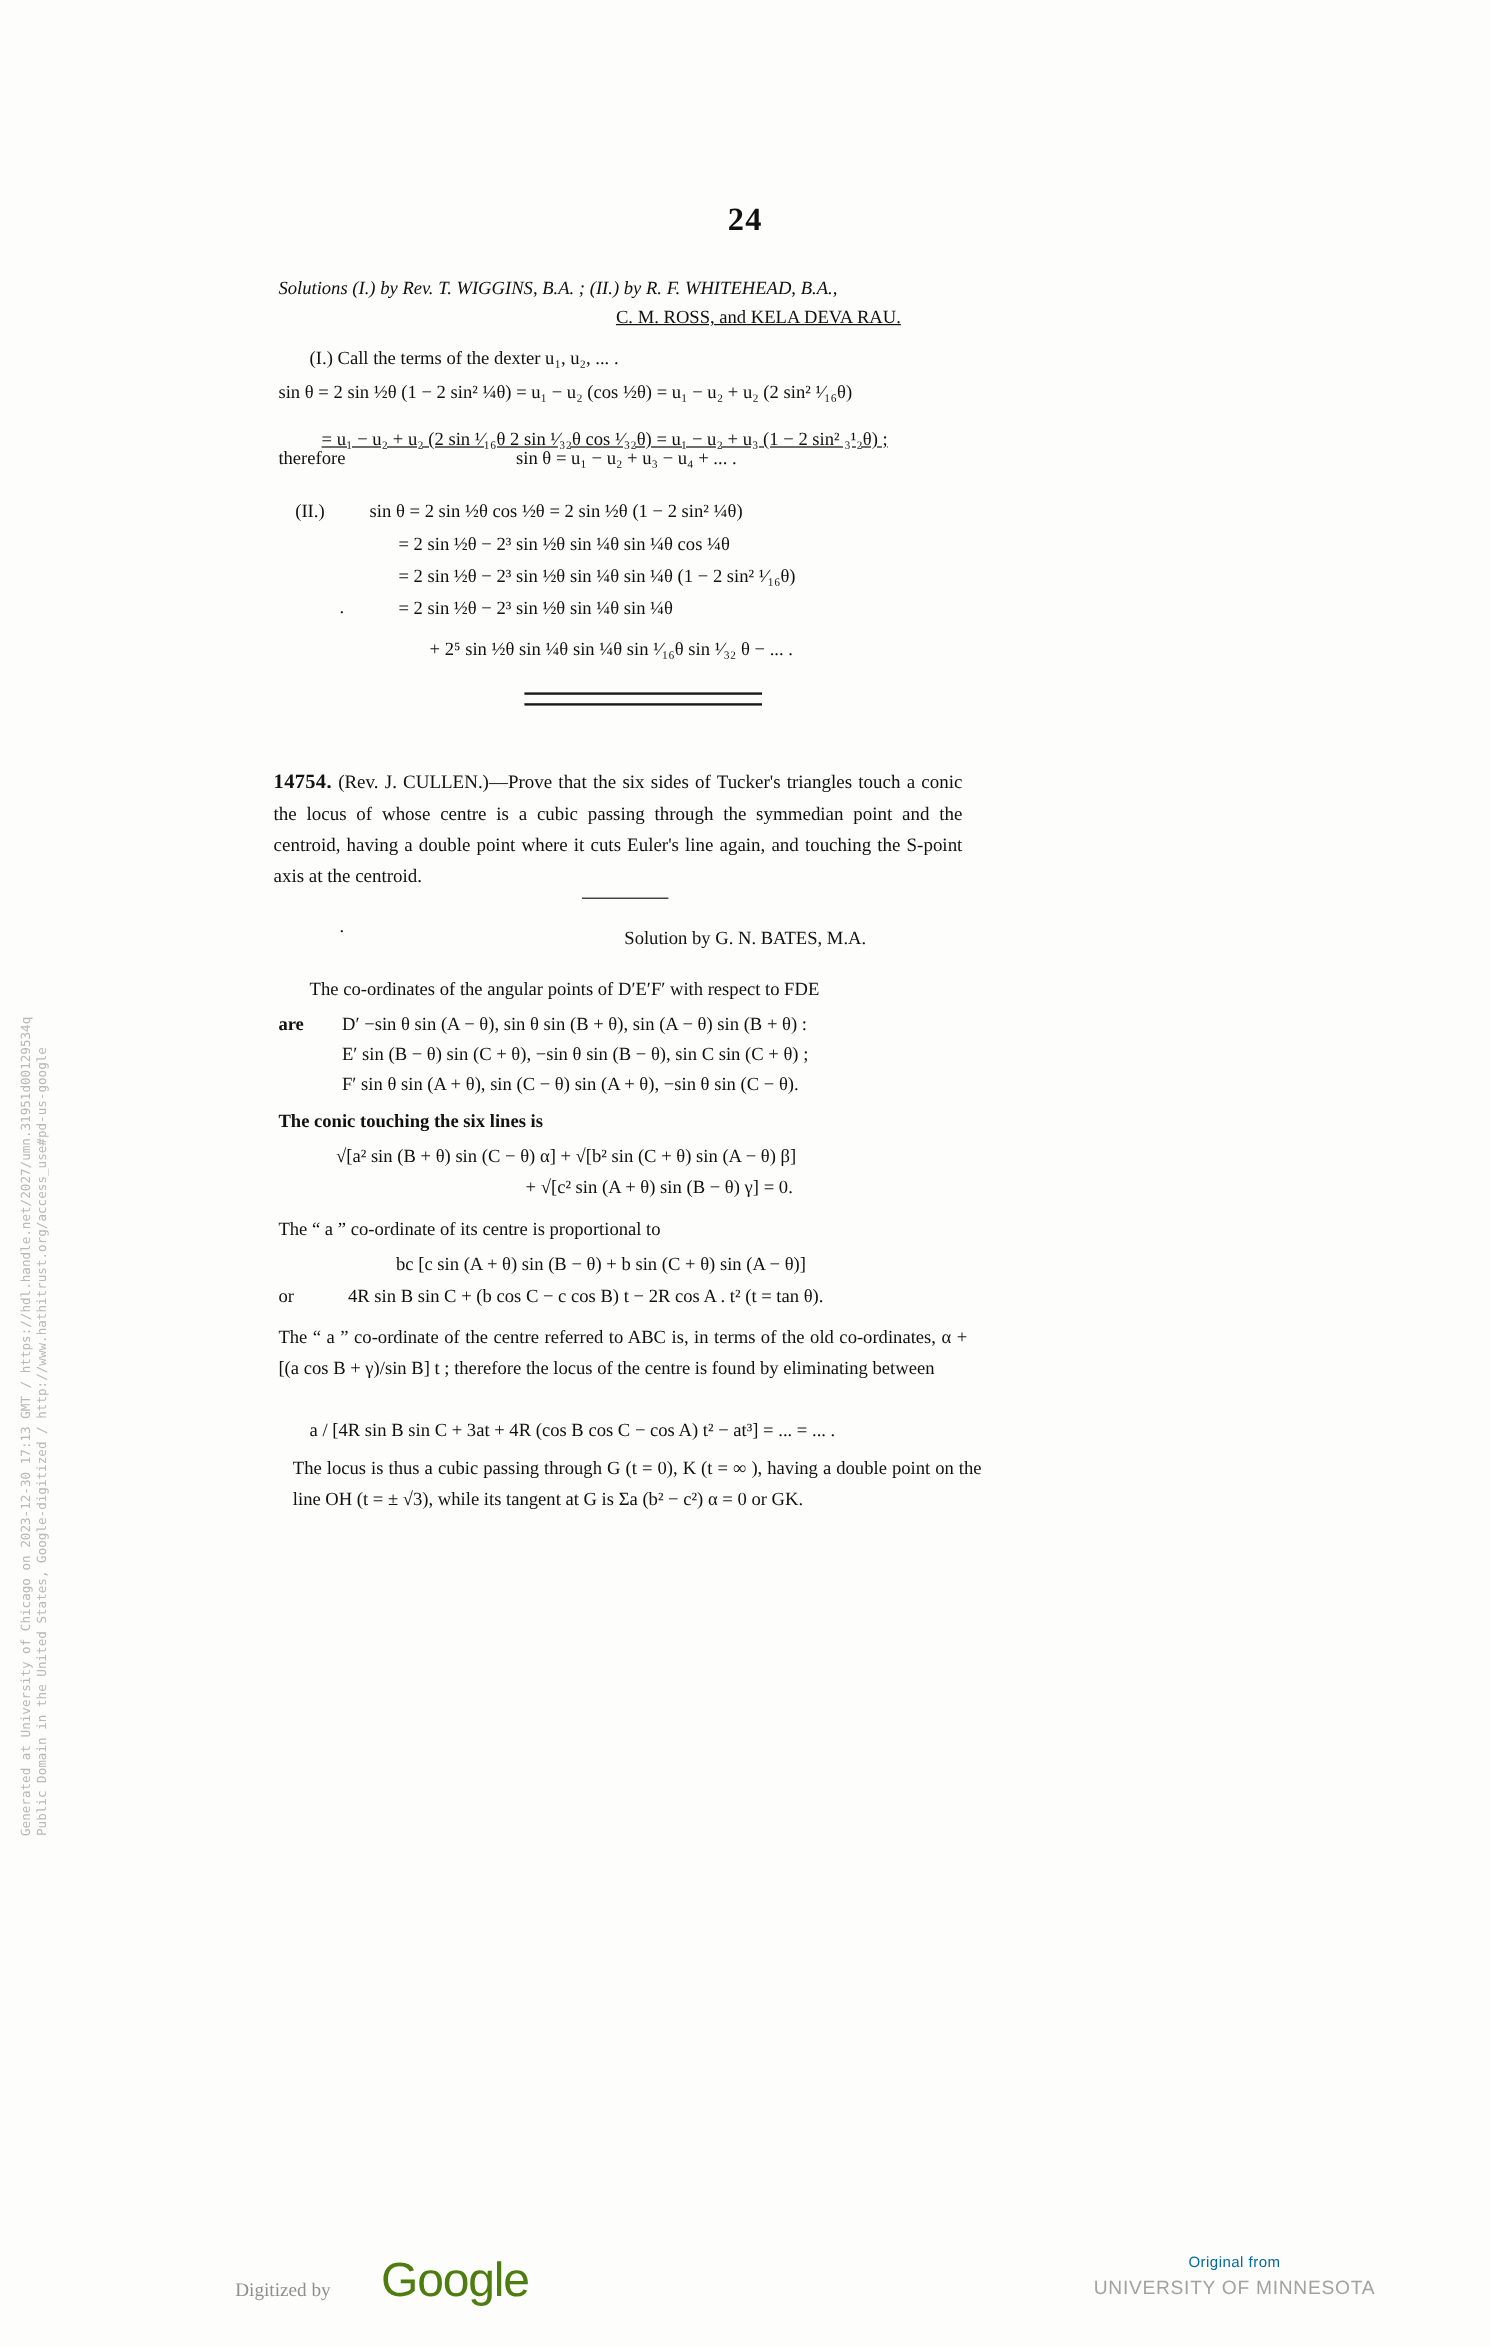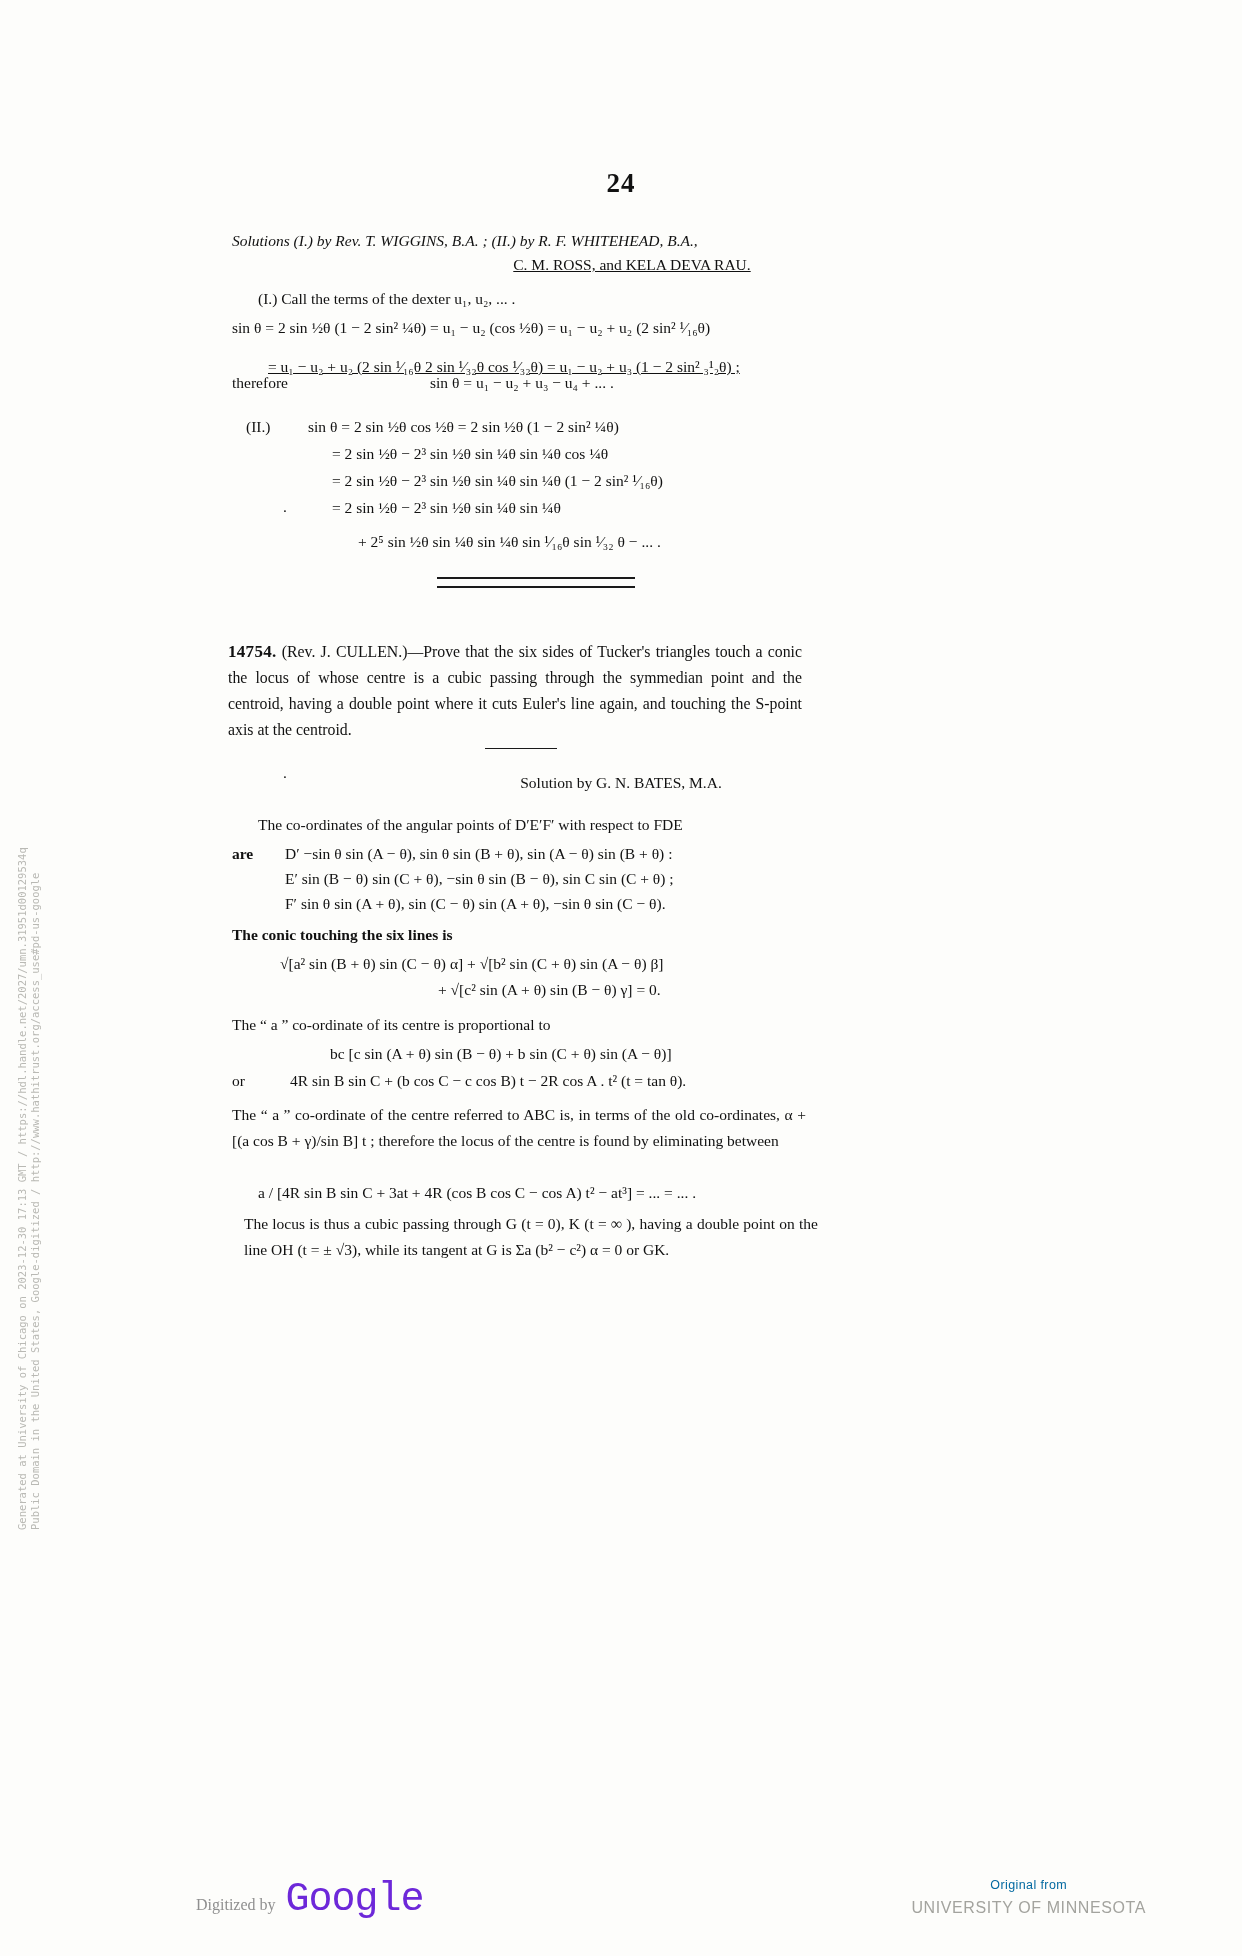--- a/index.html
+++ b/index.html
@@ -168,25 +168,26 @@
     align-items: baseline;
     color: #8d8d8d;
   }
   #footer-left .digi {
     font-size: 16px;
     font-family: "Liberation Serif", serif;
     margin-right: 10px;
     color: #8f8f8f;
   }
   #google-logo {
-    font-family: Liberation Mono, monospace;
+    font-family: Liberation Sans, sans-serif;
     font-size: 40px;
     letter-spacing: -1px;
-    color: #6d28d9;
+    color: #4d7c0f;
     line-height: 40px;
+    margin-left: 32px;
   }
 
   #footer-right {
     position: absolute;
     right: 96px;
     top: 1878px;
     text-align: center;
     color: #a9a9a4;
     font-family: "Liberation Sans", sans-serif;
   }

